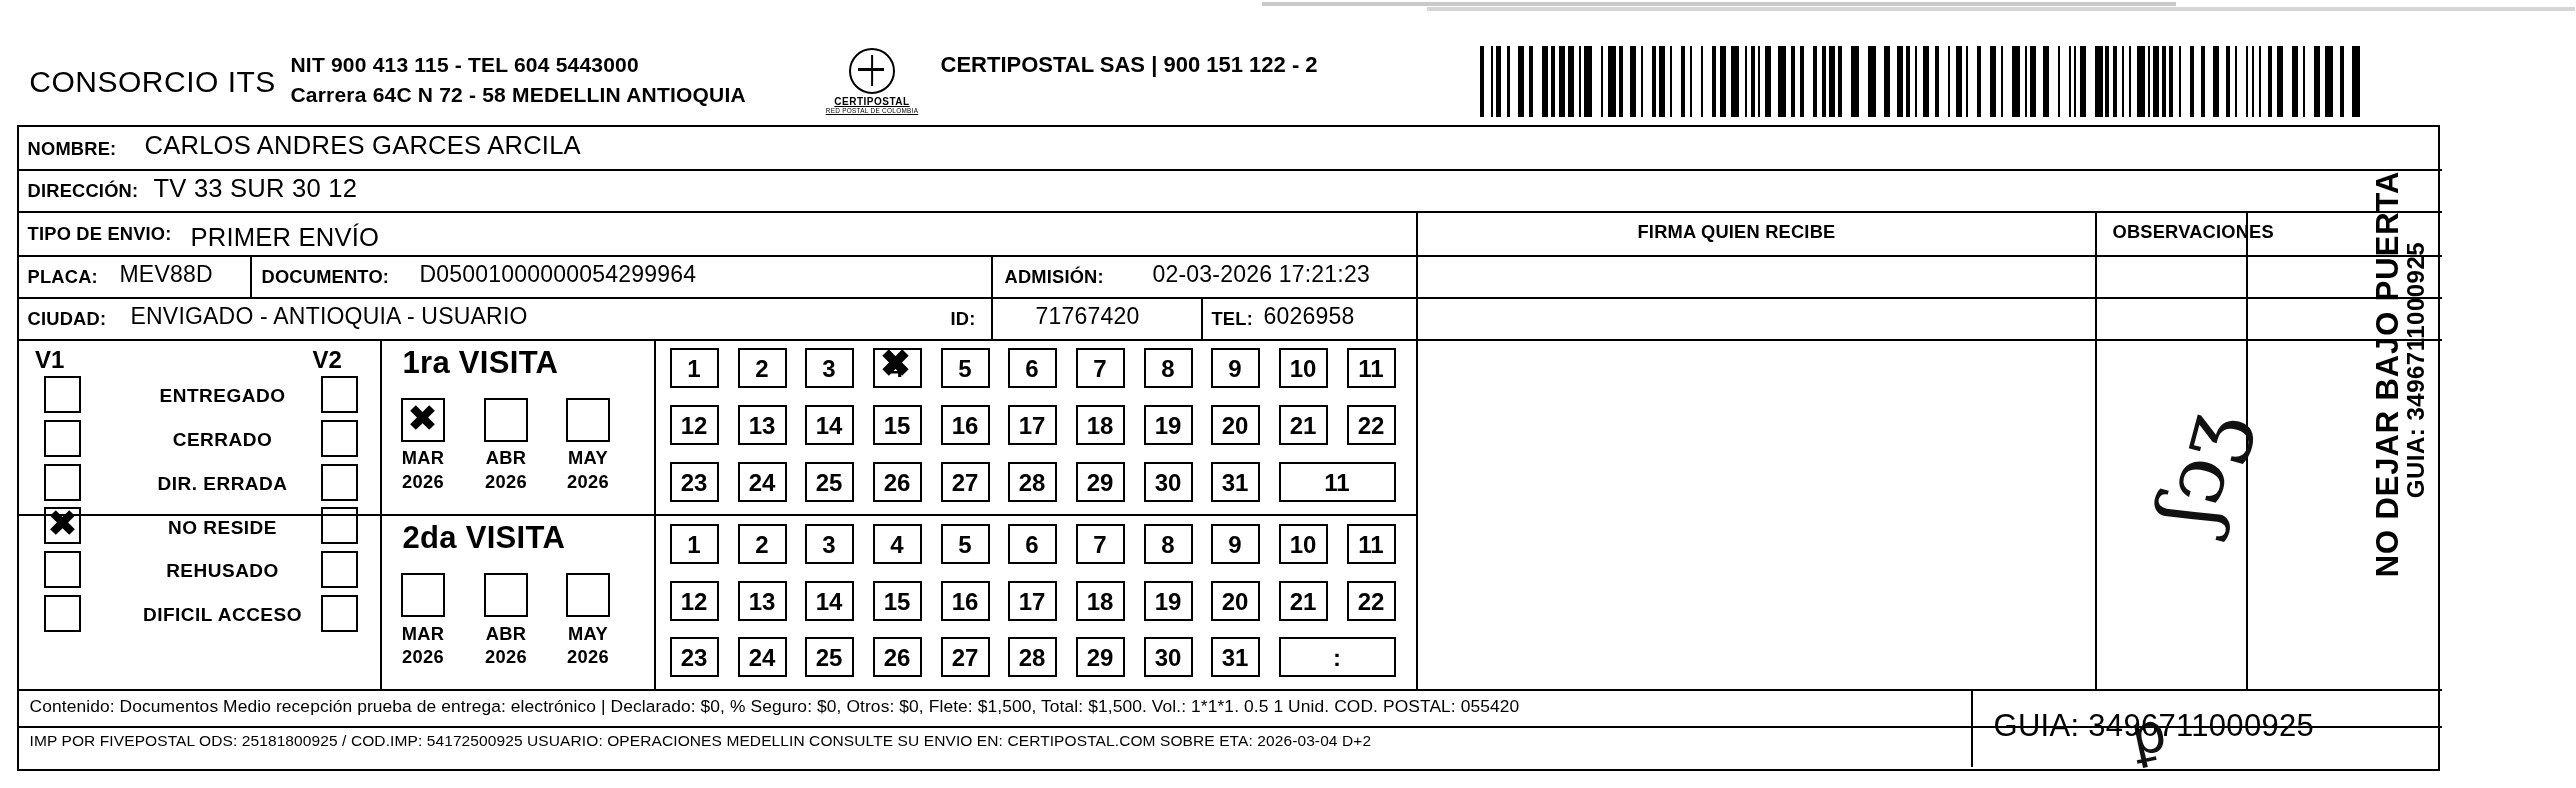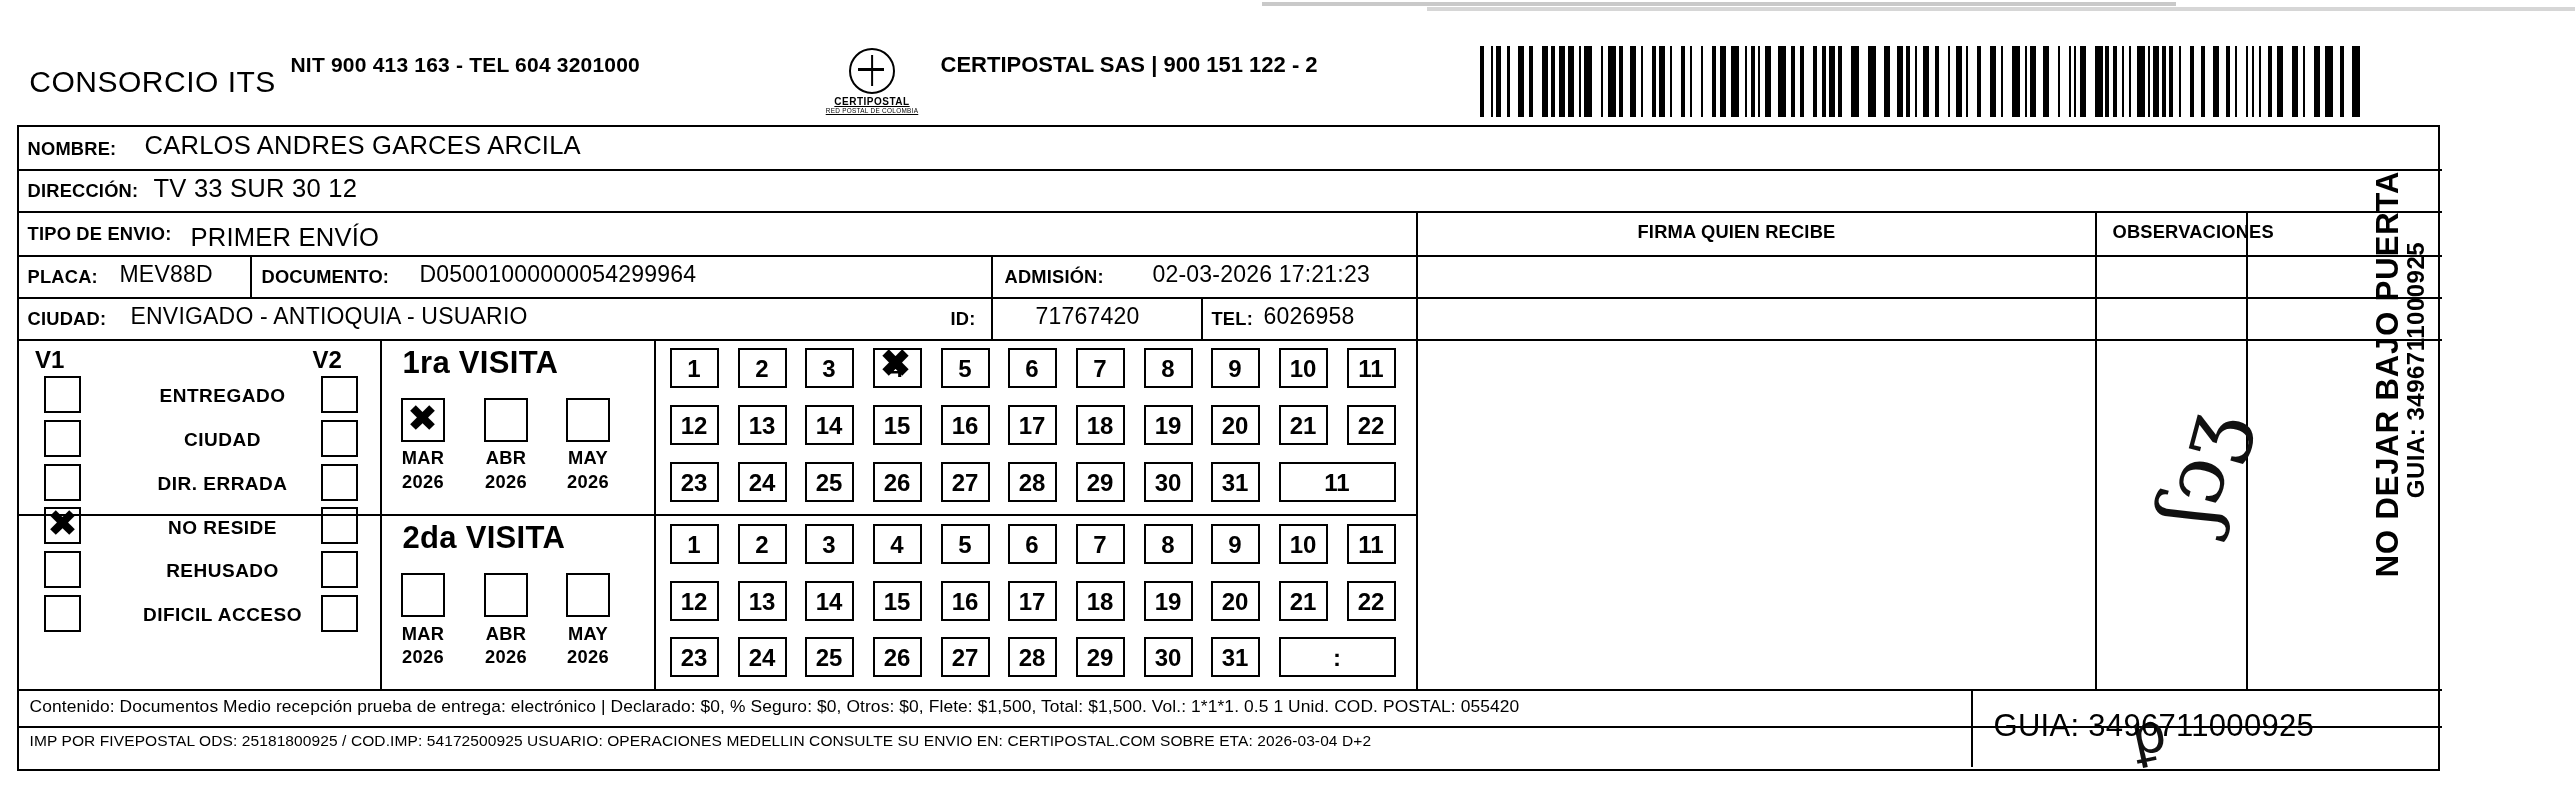--- a/index.html
+++ b/index.html
@@ -75,21 +75,22 @@
 
   <div class="scan-top">
     <div class="g1"></div>
       <div class="g2"></div>
   </div>
 
   <div class="doc">
 
     <div class="header">
       <div class="brand">CONSORCIO ITS</div>
-      <div class="nit">NIT 900 413 163 - TEL 604 3201000</div>
+      <div class="nit">NIT 900 413 115 - TEL 604 5443000</div>
+      <div class="nit2">Carrera 64C N 72 - 58 MEDELLIN ANTIOQUIA</div>
 
       <div class="logo">
         <div class="ring"></div>
         <div class="lbl">CERTIPOSTAL</div>
         <div class="lbl2">RED POSTAL DE COLOMBIA</div>
       </div>
 
       <div class="cp1">CERTIPOSTAL SAS | 900 151 122 - 2</div>
 
       <div class="barcode" id="barcode">
@@ -231,21 +232,21 @@
       <div class="vline" style="left:361px;top:212px;height:350px;"></div>
 
       <div class="cell" style="left:16.5px;top:219px;"><span class="vhead">V1</span></div>
       <div class="cell" style="left:294px;top:219px;"><span class="vhead">V2</span></div>
 
       <div id="status-rows">
           <div class="box cb" style="position: absolute; left: 25.6px; top: 249px;"></div>
           <div class="optlbl" style="position: absolute; left: 117px; top: 258px; width: 174px; text-align: center;">ENTREGADO</div>
           <div class="box cb" style="position: absolute; left: 302px; top: 249px;"></div>
           <div class="box cb" style="position: absolute; left: 25.6px; top: 293px;"></div>
-          <div class="optlbl" style="position: absolute; left: 117px; top: 302px; width: 174px; text-align: center;">CIUDAD</div>
+          <div class="optlbl" style="position: absolute; left: 117px; top: 302px; width: 174px; text-align: center;">CERRADO</div>
           <div class="box cb" style="position: absolute; left: 302px; top: 293px;"></div>
           <div class="box cb" style="position: absolute; left: 25.6px; top: 337px;"></div>
           <div class="optlbl" style="position: absolute; left: 117px; top: 346px; width: 174px; text-align: center;">DIR. ERRADA</div>
           <div class="box cb" style="position: absolute; left: 302px; top: 337px;"></div>
           <div class="box cb" style="position: absolute; left: 25.6px; top: 380px; display: block; line-height: 31px; text-align: center; font-size: 35px;">
             <span style="display:block;font-size:37px;line-height:30px;">✖</span>
           </div>
           <div class="optlbl" style="position: absolute; left: 117px; top: 390px; width: 174px; text-align: center;">NO RESIDE</div>
           <div class="box cb" style="position: absolute; left: 302px; top: 380px;"></div>
           <div class="box cb" style="position: absolute; left: 25.6px; top: 424px;"></div>

